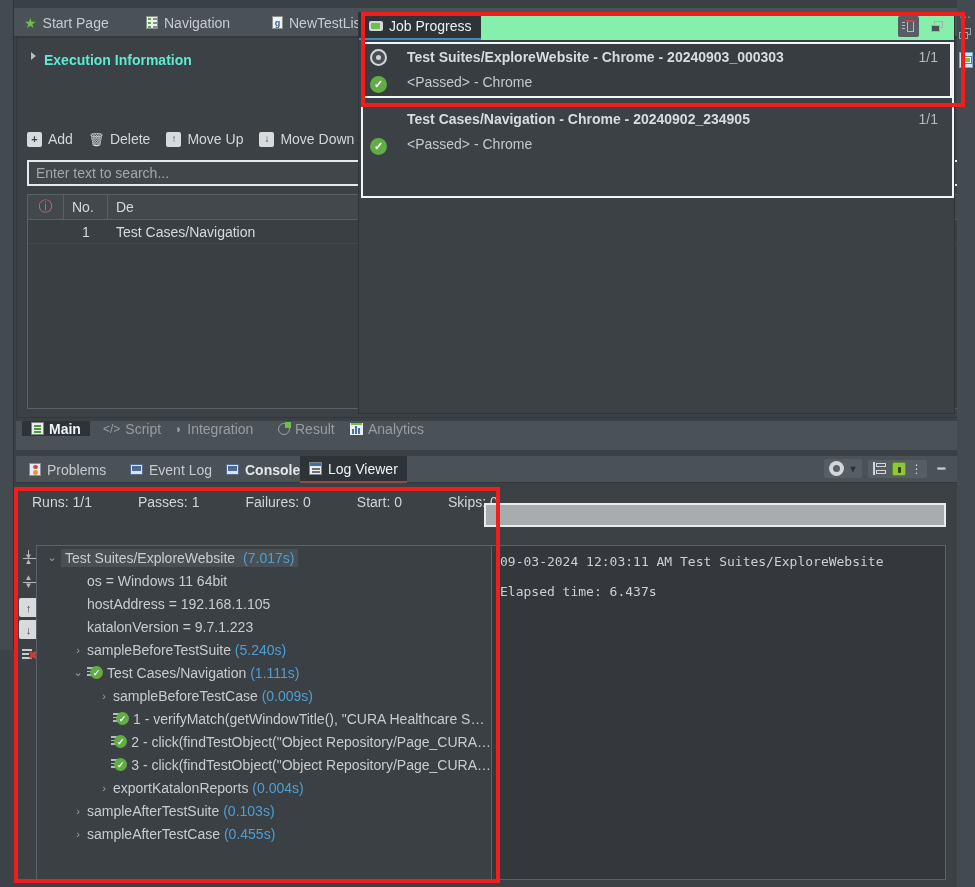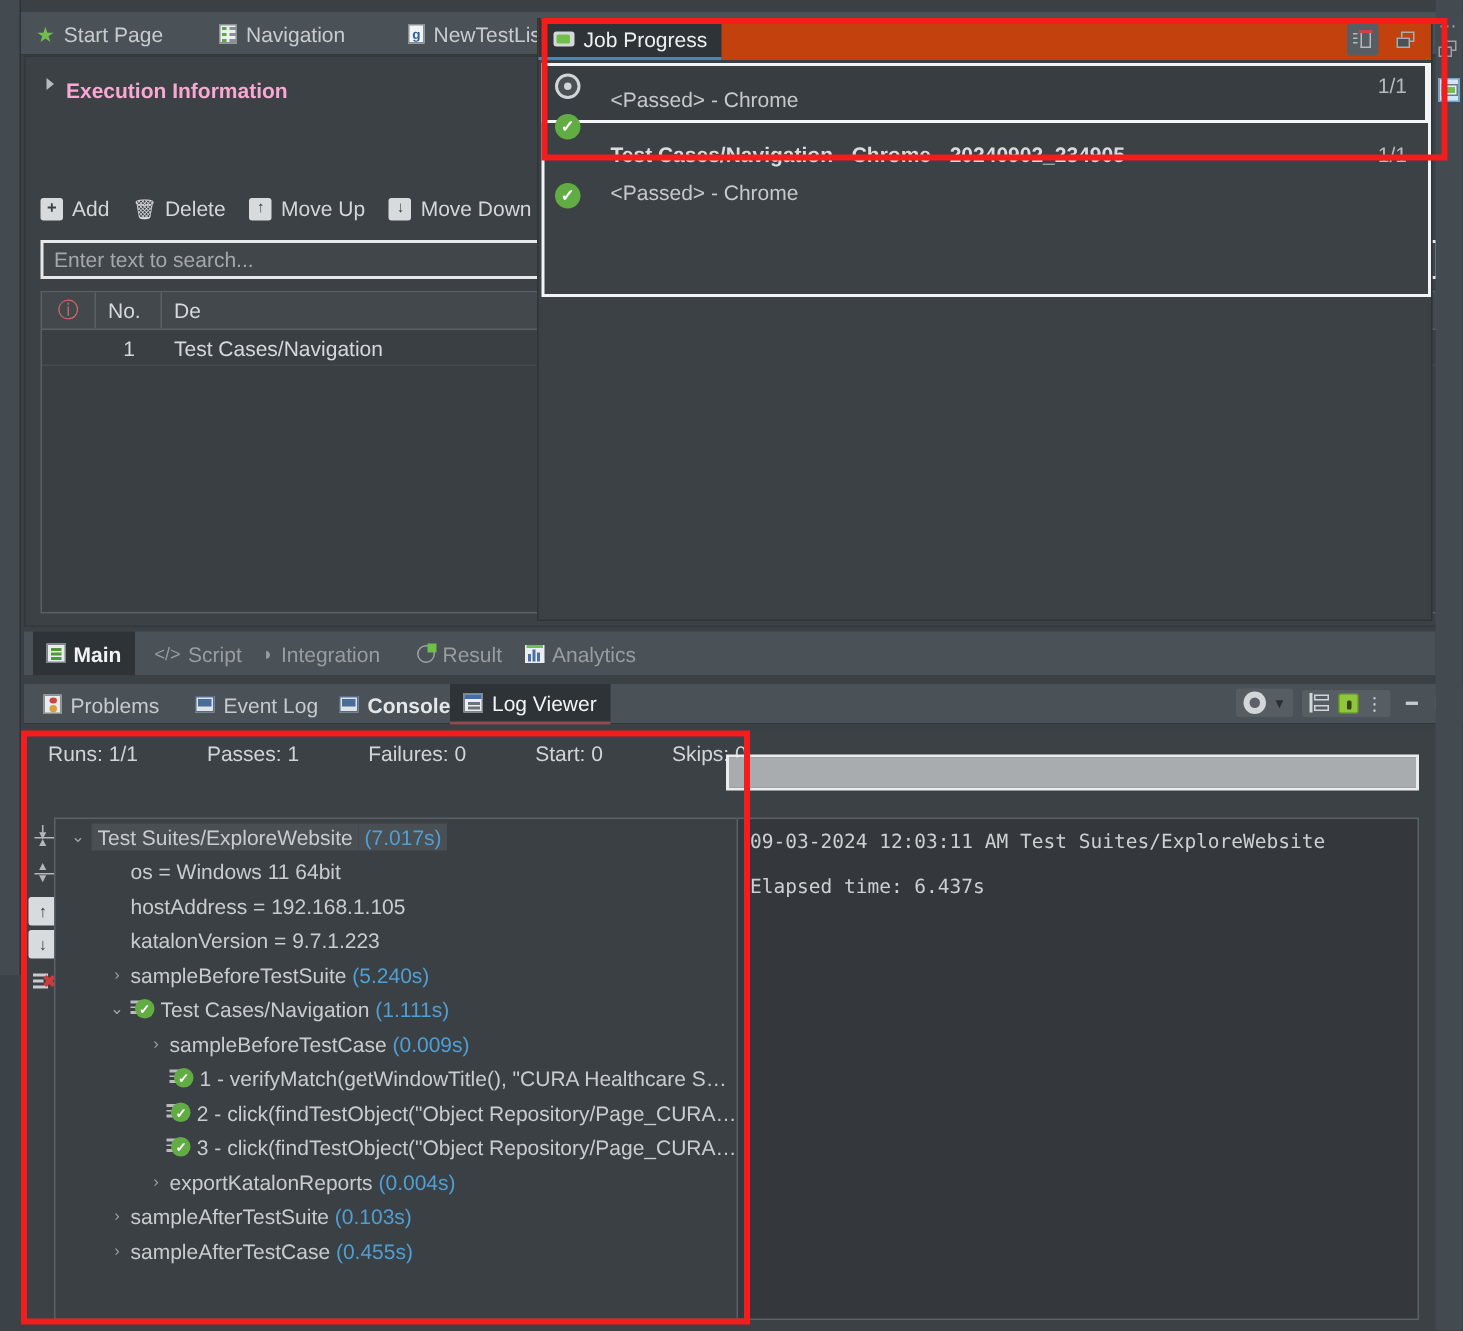--- a/index.html
+++ b/index.html
@@ -32,21 +32,21 @@
     padding: 0 10px; font-size: 14px; color: #c9ccce; white-space: nowrap;
   }
 
   
   .editor-body {
     position: absolute; left: 16px; top: 37px; width: 957px; height: 381px;
     background: #3c4146; border: 1px solid #33383d;
   }
   .sect-header {
     position: absolute; left: 14px; top: 14px;
-    font-size: 14px; font-weight: bold; color: #f9a8d4;
+    font-size: 14px; font-weight: bold; color: #5eead4;
     display: flex; align-items: flex-start; gap: 8px;
   }
   .tri { width:0;height:0;border-left:5px solid #b9bcbe;border-top:4px solid transparent;border-bottom:4px solid transparent; }
 
   .actionbar { position: absolute; left: 10px; top: 93px; display: flex; gap: 16px; }
   .action { display: flex; align-items: center; gap: 6px; font-size: 14px; color: #d4d7d9; }
   .act-ico {
     width: 15px; height: 15px; border-radius: 2px;
     display: flex; align-items: center; justify-content: center;
     font-size: 11px; line-height: 1;
@@ -80,21 +80,21 @@
   .gc.c0 { width: 36px; }
   .gc.c1 { width: 44px; justify-content: center; padding: 0; }
   .gc.c2 { width: 226px; }
   .gc.c3 { flex: 1; }
 
   
   .jobview {
     position: absolute; left: 358px; top: 12px; width: 597px; height: 402px;
     background: #3c4146; border: 1px solid #2f3438;
   }
-  .jobview-tabbar { position: relative; height: 27px; background: #c2410c; }
+  .jobview-tabbar { position: relative; height: 27px; background: #86efac; }
   .jobview-tab {
     position: absolute; left: 0; top: 0; height: 27px;
     display: flex; align-items: center; gap: 6px; padding: 0 10px;
     background: #2e3337; color: #eef0f2; font-size: 14px;
     border-bottom: 2px solid #3f89c4;
   }
   .jv-tools { position: absolute; right: 6px; top: 3px; display: flex; gap: 8px; align-items: center; }
   .jv-tool { width: 21px; height: 21px; display: flex; align-items: center; justify-content: center; }
   .jv-tool.sel { background: #565d63; border-radius: 2px; }
 
@@ -110,21 +110,21 @@
   }
   .ico-clock { top: 7px; background: #4b5055; border: 2px solid #d3d6d8; }
   .ico-clock::after { content:""; width:5px;height:5px;border-radius:50%;background:#d3d6d8; }
   .ico-pass { top: 34px; background: #62ad43; color: #fff; font-size: 11px; font-weight: bold; }
 
   
   .mainrow {
     position: absolute; left: 16px; top: 421px; width: 941px; height: 29px;
     background: #4a5157;
   }
-  .mtab { position: absolute; top: 0; height: 29px; display: flex; align-items: center; gap: 5px; padding: 0 9px; font-size: 14px; }
+  .mtab { position: absolute; top: 0; height: 15px; display: flex; align-items: center; gap: 5px; padding: 0 9px; font-size: 14px; }
   .mtab.sel { background: #2e3337; color: #f0f2f4; font-weight: bold; }
   .mtab.dim { color: #999d9f; }
 
   
   .btmrow {
     position: absolute; left: 16px; top: 456px; width: 959px; height: 27px;
     background: #4a5157; border-bottom: 1px solid #32373b;
   }
   .btab { position: absolute; top: 0; height: 27px; display: flex; align-items: center; gap: 6px; padding: 0 9px; font-size: 14px; color: #c7cacc; }
   .btab.sel { background: #2e3337; color: #f2f4f6; border-bottom: 2px solid #8e4c4c; }
@@ -275,20 +275,21 @@
             <span style="position:absolute;left:3px;top:0;width:9px;height:7px;border:1.5px solid #a9adb0;"></span>
             <span style="position:absolute;left:0;top:4px;width:9px;height:7px;border:1.5px solid #a9adb0;background:#4a5157;"></span>
           </span>
         </div>
       </div>
     </div>
 
     <div class="job-list">
       <div class="job-item selected">
         <span class="job-ico ico-clock"></span>
+        <div class="job-title">Test Suites/ExploreWebsite - Chrome - 20240903_000303</div>
         <div class="job-count">1/1</div>
         <span class="job-ico ico-pass">✓</span>
         <div class="job-sub">&lt;Passed&gt; - Chrome</div>
       </div>
 
       <div class="job-item" style="margin-top:6px;">
         <span class="job-ico ico-clock" style="opacity:0;"></span>
         <div class="job-title">Test Cases/Navigation - Chrome - 20240902_234905</div>
         <div class="job-count">1/1</div>
         <span class="job-ico ico-pass">✓</span>

